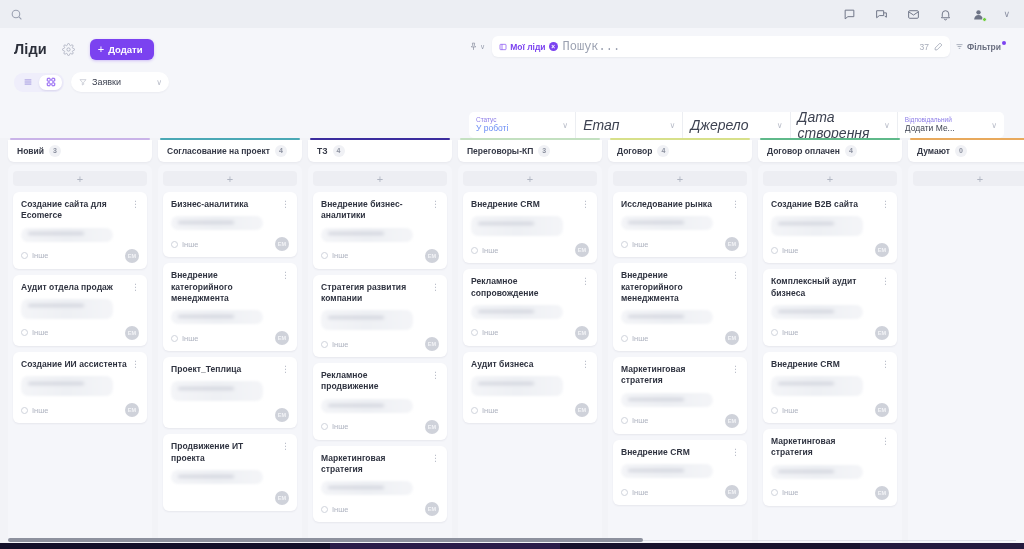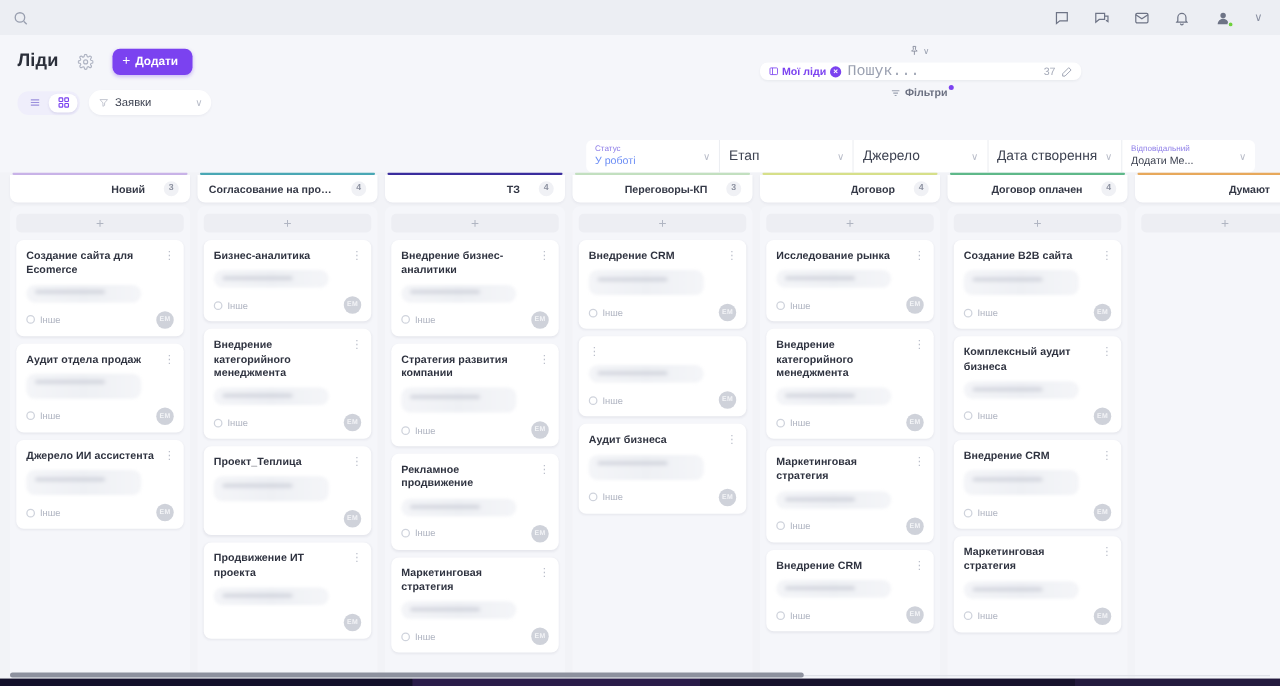--- a/index.html
+++ b/index.html
@@ -60,21 +60,21 @@
     background: #fff; border-radius: 10px; height: 20px;
     min-width: 98px; display:flex; align-items:center; gap:5px;
     padding: 0 7px 0 8px; font-size: 9px; color: #3d4251;
     cursor: pointer; box-shadow: 0 1px 2px rgba(40,45,70,.05);
   }
   .sel-pill .lbl { flex: 1 1 auto; }
   .sel-pill .caret, .flt .caret { color:#b9bdc9; font-size: 8px; }
   .funnel { color:#b9bdc9; display:flex; }
 
   .header-right { flex: 1 1 auto; padding-top: 8px; }
-  .searchrow { display: flex; align-items: center; gap: 5px; height: 21px; flex-direction: column; }
+  .searchrow { display: flex; align-items: center; gap: 5px; height: 21px; }
   .pin-btn { display: flex; align-items: center; gap: 2px; color: #8b90a0; cursor: pointer; padding-right:2px; }
   .searchbar {
     flex: 1 1 auto; background:#fff; border-radius: 6px; height: 21px;
     display: flex; align-items: center; gap: 5px; padding: 0 7px;
     box-shadow: 0 1px 2px rgba(40,45,70,.06);
   }
   .chip {
     display: inline-flex; align-items:center; gap: 3px;
     color: #7b42f0; font-size: 8.5px; font-weight: 600;
   }
@@ -102,31 +102,31 @@
     display:flex; align-items:center; padding: 0 7px;
     border-right: 1px solid #eceef2;
     cursor: pointer; position: relative; margin-top: 48px;
   }
   .flt:first-child { border-radius: 5px 0 0 5px; }
   .flt:last-child { border-radius: 0 5px 5px 0; border-right: none; }
   .flt-inner { flex: 1 1 auto; min-width: 0; }
   .flt-cap { font-size: 6.5px; color: #8e7ee8; line-height: 1.15; font-weight: 500; }
   .flt-val { font-size: 8.5px; color: #3d4251; line-height: 1.25; white-space: nowrap; overflow: hidden; text-overflow: ellipsis; }
   .flt-val.blue { color: #6b8df5; }
-  .flt-plain { font-size: 11px; color: #3d4251; flex: 1 1 auto; }
+  .flt-plain { font-size: 14px; color: #3d4251; flex: 1 1 auto; font-style: italic; }
 
   
   .board-wrap { flex: 1 1 auto; position: relative; overflow: hidden; background:#f2f3f7; }
   .board { display: flex; gap: 6px; padding: 0 0 0 8px; height: 100%; }
   .col { width: 144px; flex: 0 0 144px; display: flex; flex-direction: column; height: 100%; }
   .col-bar { height: 2px; border-radius: 2px; margin: 0 2px; }
   .col-head {
     background:#fff; border-radius: 0 0 6px 6px;
-    height: 22px; display:flex; align-items:center; gap:15px;
-    padding: 0 9px; box-shadow: 0 1px 2px rgba(40,45,70,.05); justify-content: flex-end;
+    height: 22px; display:flex; align-items:center; gap:5px;
+    padding: 0 9px; box-shadow: 0 1px 2px rgba(40,45,70,.05);
   }
   .col-title { font-size: 8.5px; font-weight: 700; color: #343846; white-space: nowrap; overflow:hidden; text-overflow: ellipsis; }
   .col-count {
     background: #f0f1f5; color:#8a8f9e; font-size: 7px; font-weight:600;
     border-radius: 50%; min-width: 12px; height: 12px; line-height:12px; text-align:center; padding: 0 3px;
   }
   .col-body {
     flex: 1 1 auto; background: #f5f6fa; margin-top: 3px;
     border-radius: 6px 6px 0 0; padding: 6px 5px 0 5px; overflow: hidden;
   }
@@ -376,21 +376,21 @@
                 <div class="tag">
                   <span class="tag-ic round"></span>
                   <span>Інше</span>
                 </div>
                 <div class="sp"></div>
                 <div class="av">ЕМ</div>
               </div>
             </div>
             <div class="card">
               <div class="card-top">
-                <div class="card-title">Джерело ИИ ассистента</div>
+                <div class="card-title">Создание ИИ ассистента</div>
                 <div class="kebab">⋮</div>
               </div>
               <div class="redact tall w70"></div>
               <div class="card-bot">
                 <div class="tag">
                   <span class="tag-ic round"></span>
                   <span>Інше</span>
                 </div>
                 <div class="sp"></div>
                 <div class="av">ЕМ</div>
@@ -548,20 +548,21 @@
                 <div class="tag">
                   <span class="tag-ic round"></span>
                   <span>Інше</span>
                 </div>
                 <div class="sp"></div>
                 <div class="av">ЕМ</div>
               </div>
             </div>
             <div class="card">
               <div class="card-top">
+                <div class="card-title">Рекламное сопровождение</div>
                 <div class="kebab">⋮</div>
               </div>
               <div class="redact w70"></div>
               <div class="card-bot">
                 <div class="tag">
                   <span class="tag-ic round"></span>
                   <span>Інше</span>
                 </div>
                 <div class="sp"></div>
                 <div class="av">ЕМ</div>

